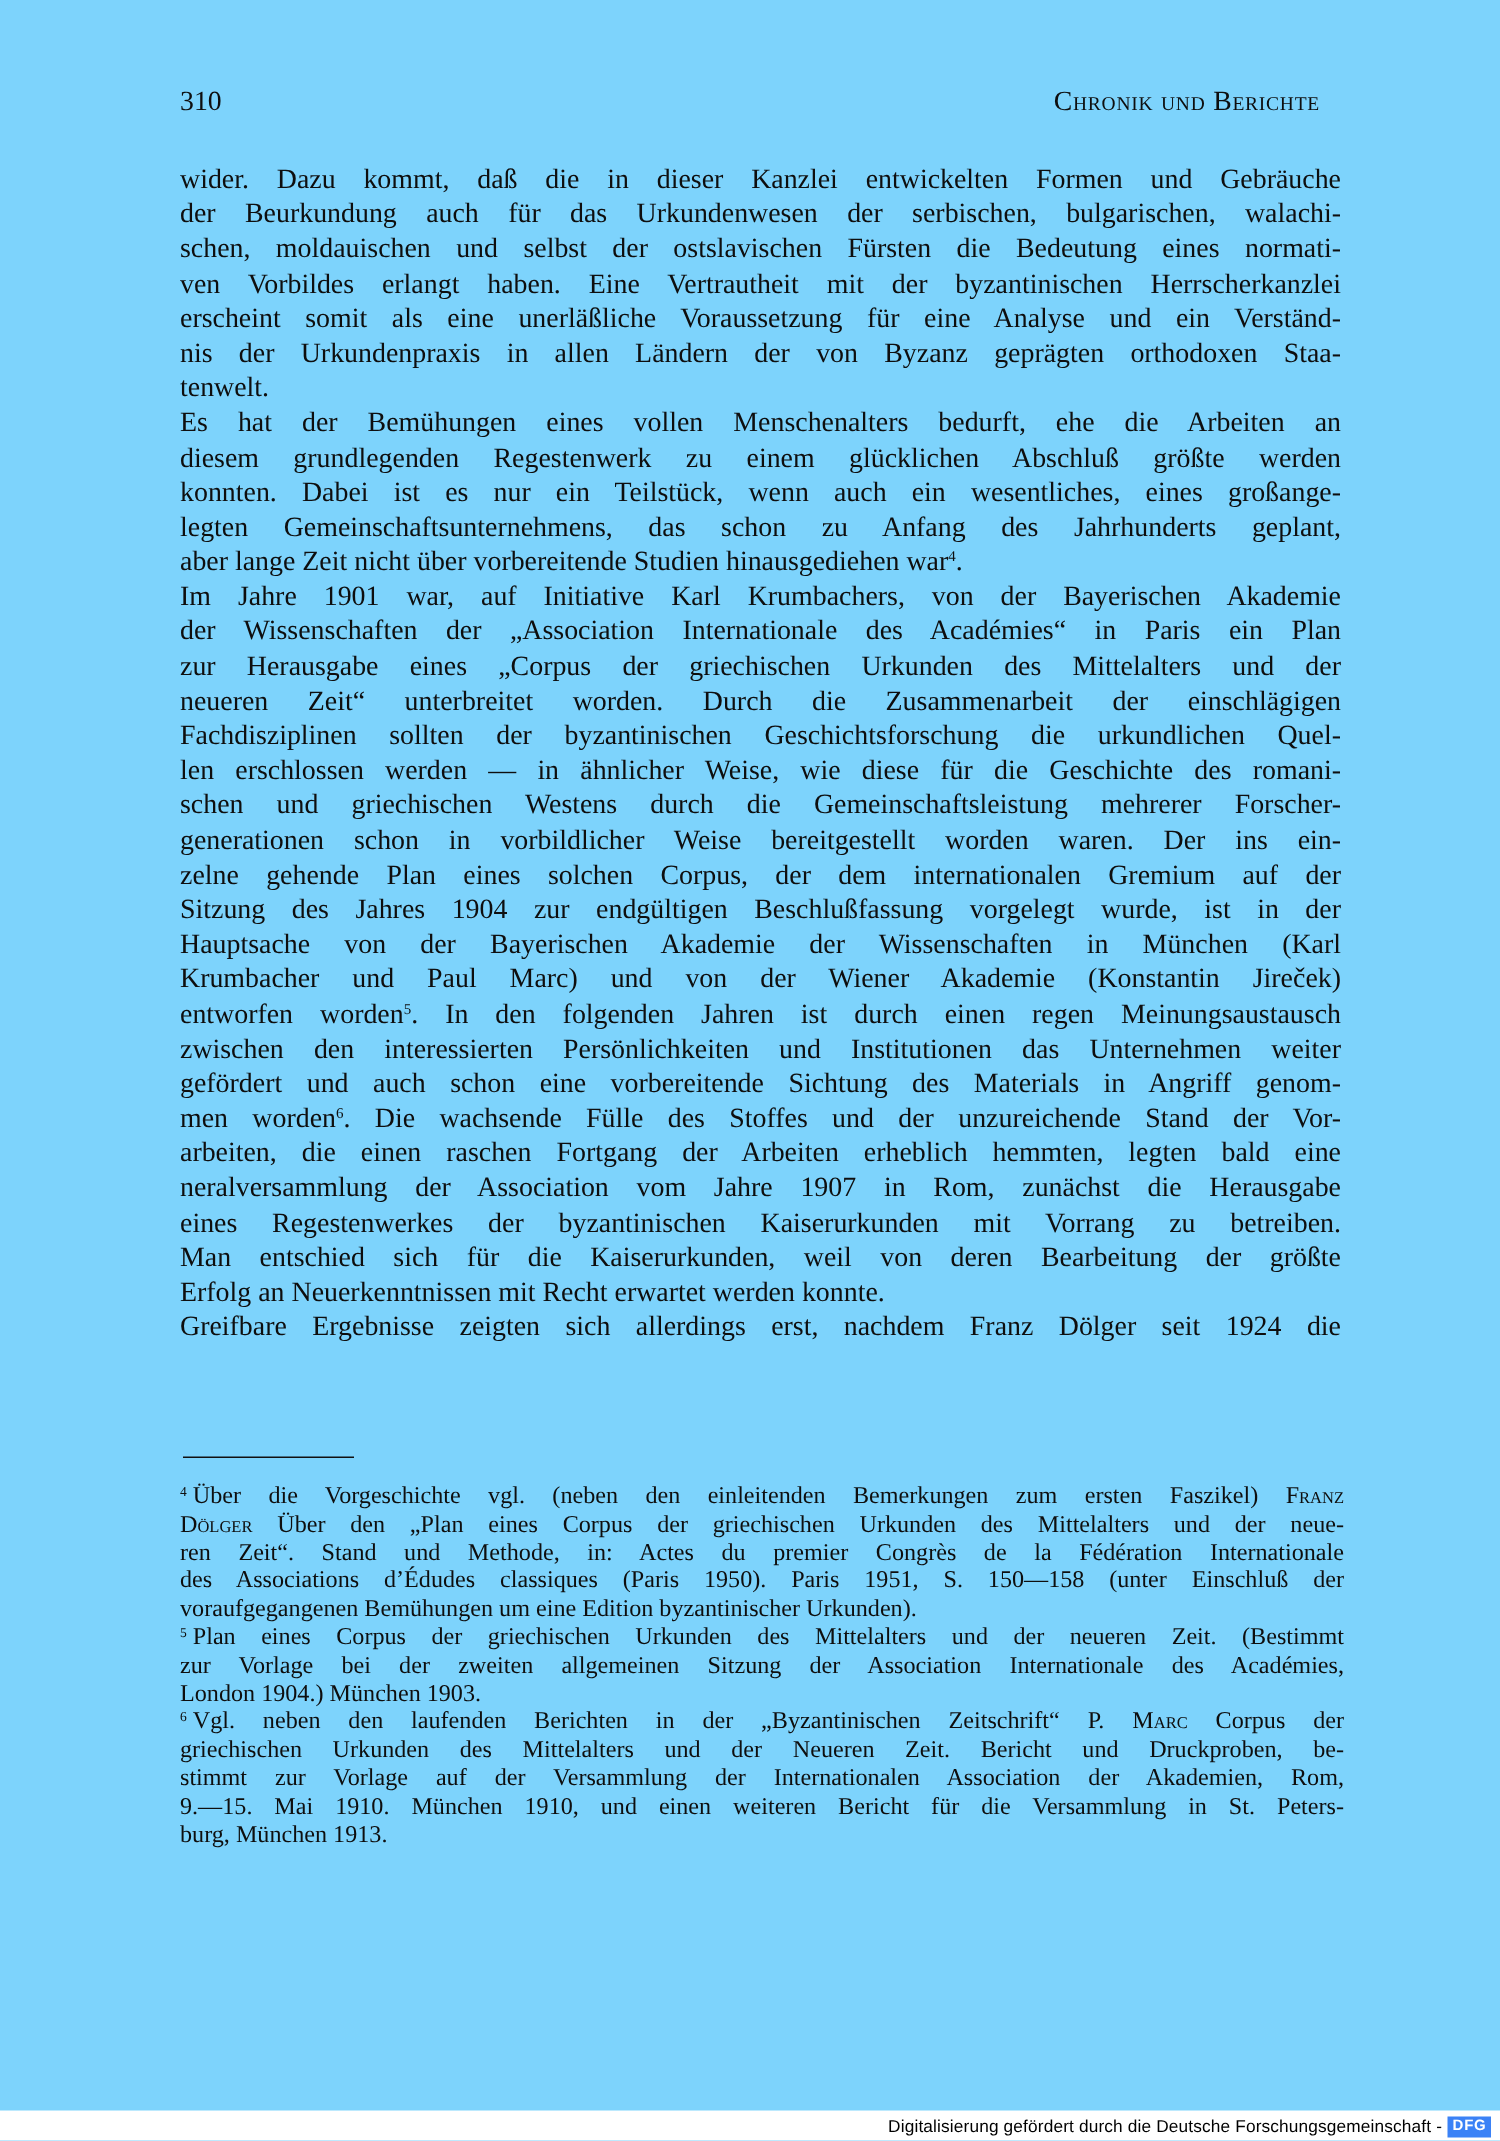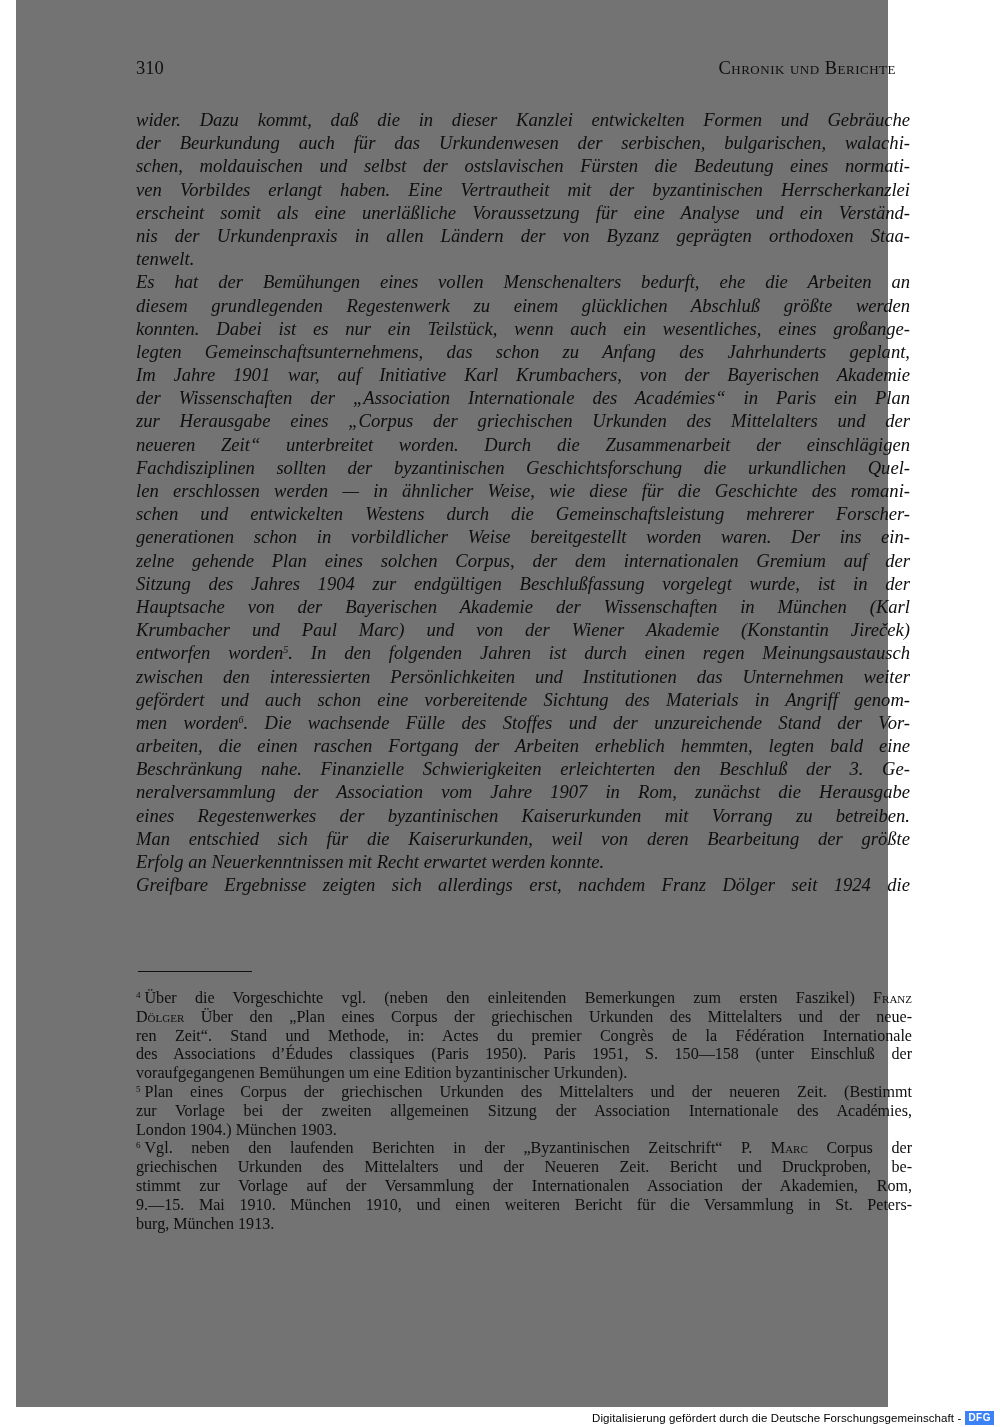--- a/index.html
+++ b/index.html
@@ -8,25 +8,25 @@
     }
     body {
       width: 1000px;
       height: 1427px;
       background: #ffffff;
       position: relative;
       overflow: hidden;
     }
     .page {
       position: absolute;
-      left: 16px;
+      left: 0;
       top: 0;
-      width: 872px;
+      width: 1000px;
       height: 1407px;
-      background: #737373;
+      background: #7dd3fc;
       color: #0e0e0e;
       font-family: "Liberation Serif", "DejaVu Serif", serif;
     }
     .running-head {
       position: absolute;
       top: 58px;
       left: 120px;
       width: 760px;
       height: 28px;
       font-size: 18.5px;
@@ -52,21 +52,20 @@
       width: 774px;
       font-size: 18.6px;
       line-height: 23.2px;
     }
     .body-text .line {
       display: block;
       white-space: nowrap;
       text-align: justify;
       text-align-last: justify;
       height: 23.2px;
-      font-style: italic;
     }
     .body-text .line.last {
       text-align-last: left;
     }
     sup {
       font-size: 10px;
       vertical-align: 6px;
       line-height: 0;
     }
     .footnote-rule {
@@ -143,38 +142,38 @@
     <span class="line">der Beurkundung auch für das Urkundenwesen der serbischen, bulgarischen, walachi-</span>
     <span class="line">schen, moldauischen und selbst der ostslavischen Fürsten die Bedeutung eines normati-</span>
     <span class="line">ven Vorbildes erlangt haben. Eine Vertrautheit mit der byzantinischen Herrscherkanzlei</span>
     <span class="line">erscheint somit als eine unerläßliche Voraussetzung für eine Analyse und ein Verständ-</span>
     <span class="line">nis der Urkundenpraxis in allen Ländern der von Byzanz geprägten orthodoxen Staa-</span>
     <span class="line last">tenwelt.</span>
     <span class="line">Es hat der Bemühungen eines vollen Menschenalters bedurft, ehe die Arbeiten an</span>
     <span class="line">diesem grundlegenden Regestenwerk zu einem glücklichen Abschluß größte werden</span>
     <span class="line">konnten. Dabei ist es nur ein Teilstück, wenn auch ein wesentliches, eines großange-</span>
     <span class="line">legten Gemeinschaftsunternehmens, das schon zu Anfang des Jahrhunderts geplant,</span>
+    <span class="line last"><span>aber lange Zeit nicht über vorbereitende Studien hinausgediehen war</span><sup>4</sup><span>.</span></span>
     <span class="line">Im Jahre 1901 war, auf Initiative Karl Krumbachers, von der Bayerischen Akademie</span>
     <span class="line">der Wissenschaften der „Association Internationale des Académies“ in Paris ein Plan</span>
     <span class="line">zur Herausgabe eines „Corpus der griechischen Urkunden des Mittelalters und der</span>
     <span class="line">neueren Zeit“ unterbreitet worden. Durch die Zusammenarbeit der einschlägigen</span>
     <span class="line">Fachdisziplinen sollten der byzantinischen Geschichtsforschung die urkundlichen Quel-</span>
     <span class="line">len erschlossen werden — in ähnlicher Weise, wie diese für die Geschichte des romani-</span>
-    <span class="line">schen und entwickelten Westens durch die Gemeinschaftsleistung mehrerer Forscher-</span>
+    <span class="line">schen und griechischen Westens durch die Gemeinschaftsleistung mehrerer Forscher-</span>
     <span class="line">generationen schon in vorbildlicher Weise bereitgestellt worden waren. Der ins ein-</span>
     <span class="line">zelne gehende Plan eines solchen Corpus, der dem internationalen Gremium auf der</span>
     <span class="line">Sitzung des Jahres 1904 zur endgültigen Beschlußfassung vorgelegt wurde, ist in der</span>
     <span class="line">Hauptsache von der Bayerischen Akademie der Wissenschaften in München (Karl</span>
     <span class="line">Krumbacher und Paul Marc) und von der Wiener Akademie (Konstantin Jireček)</span>
     <span class="line"><span>entworfen worden</span><sup>5</sup><span>. In den folgenden Jahren ist durch einen regen Meinungsaustausch</span></span>
     <span class="line">zwischen den interessierten Persönlichkeiten und Institutionen das Unternehmen weiter</span>
     <span class="line">gefördert und auch schon eine vorbereitende Sichtung des Materials in Angriff genom-</span>
     <span class="line"><span>men worden</span><sup>6</sup><span>. Die wachsende Fülle des Stoffes und der unzureichende Stand der Vor-</span></span>
     <span class="line">arbeiten, die einen raschen Fortgang der Arbeiten erheblich hemmten, legten bald eine</span>
-    <span class="line">Beschränkung nahe. Finanzielle Schwierigkeiten erleichterten den Beschluß der 3. Ge-</span>
     <span class="line">neralversammlung der Association vom Jahre 1907 in Rom, zunächst die Herausgabe</span>
     <span class="line">eines Regestenwerkes der byzantinischen Kaiserurkunden mit Vorrang zu betreiben.</span>
     <span class="line">Man entschied sich für die Kaiserurkunden, weil von deren Bearbeitung der größte</span>
     <span class="line last">Erfolg an Neuerkenntnissen mit Recht erwartet werden konnte.</span>
     <span class="line">Greifbare Ergebnisse zeigten sich allerdings erst, nachdem Franz Dölger seit 1924 die</span>
   </div>
 
   <div class="footnote-rule"></div>
 
   <div class="footnotes">

